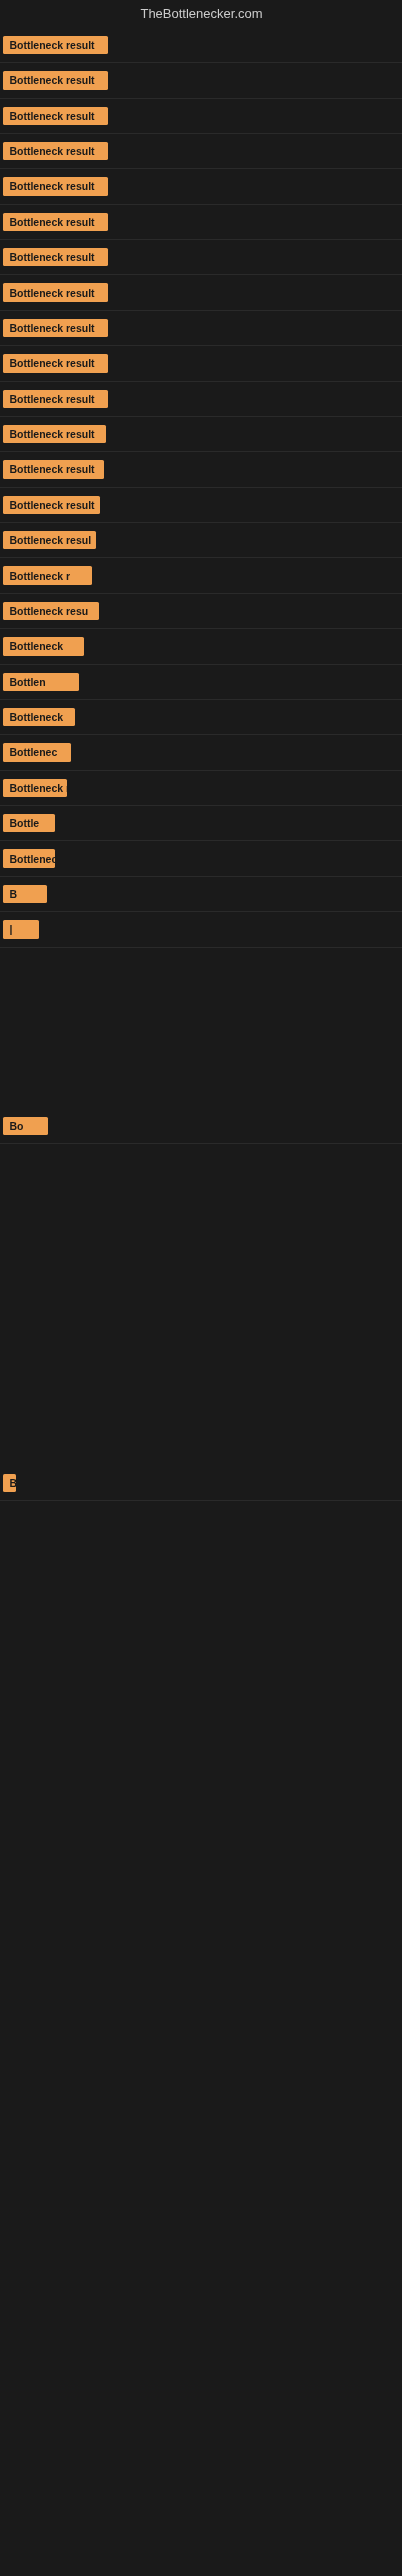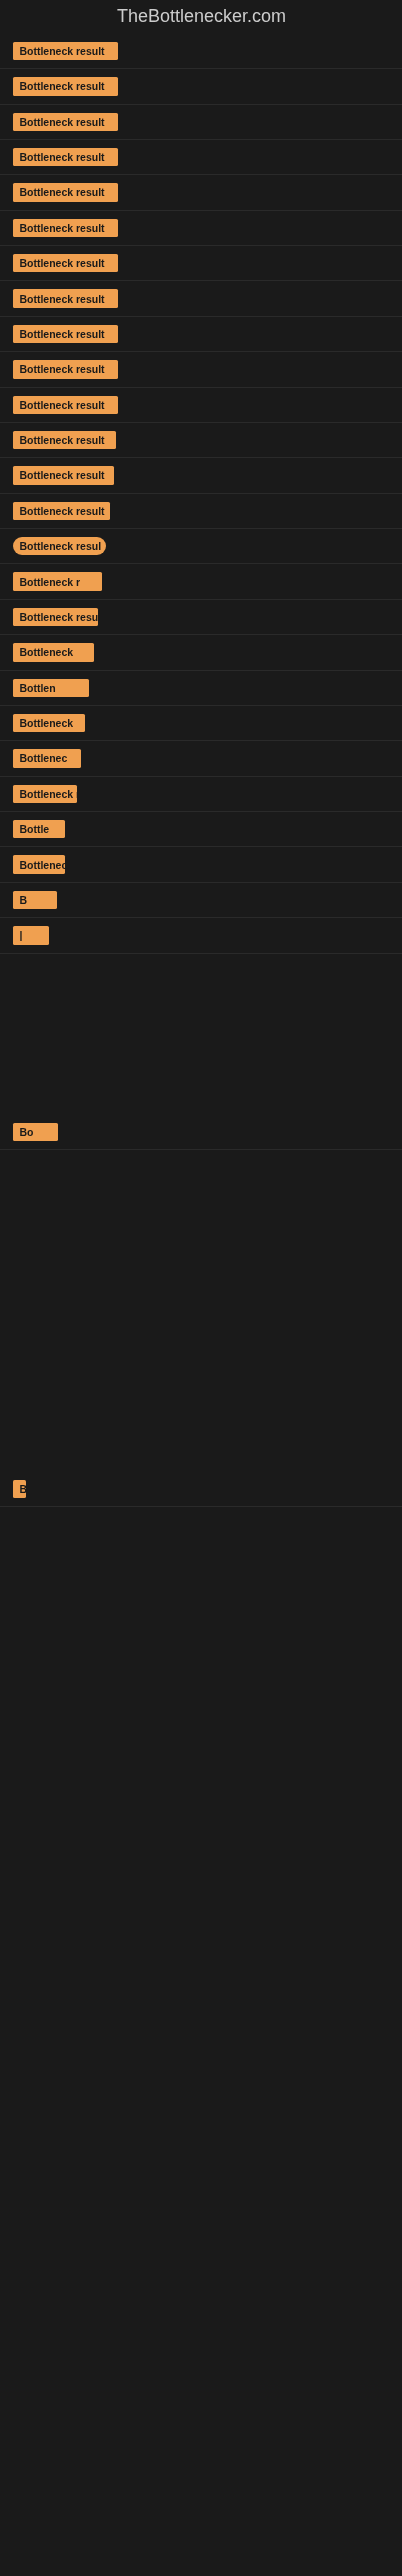--- a/index.html
+++ b/index.html
@@ -12,29 +12,29 @@
       width: 403px;
       min-height: 2576px;
       background-color: #1a1a1a;
       font-family: Arial, sans-serif;
       position: relative;
     }
 
     .site-title {
       text-align: center;
       color: #cccccc;
-      font-size: 18px;
+      font-size: 13px;
       padding: 6.4px 0;
       background-color: #1a1a1a;
     }
 
     .bottleneck-item {
       display: flex;
       align-items: center;
-      padding: 8px 13px;
+      padding: 8px 3px;
       border-bottom: 0.8px solid #2a2a2a;
     }
 
     .bottleneck-label {
       background-color: #f0a050;
       color: #1a1a1a;
       font-size: 10.5px;
       font-weight: bold;
       padding: 3.2px 6.4px;
       border-radius: 1.6px;
@@ -50,23 +50,23 @@
     .item-5 .bottleneck-label { width: 105px; }
     .item-6 .bottleneck-label { width: 105px; }
     .item-7 .bottleneck-label { width: 105px; }
     .item-8 .bottleneck-label { width: 105px; }
     .item-9 .bottleneck-label { width: 105px; }
     .item-10 .bottleneck-label { width: 105px; }
     .item-11 .bottleneck-label { width: 105px; }
     .item-12 .bottleneck-label { width: 103px; }
     .item-13 .bottleneck-label { width: 101px; }
     .item-14 .bottleneck-label { width: 97px; }
-    .item-15 .bottleneck-label { width: 93px; border-radius: 9px; }
+    .item-15 .bottleneck-label { width: 93px; }
     .item-16 .bottleneck-label { width: 89px; }
-    .item-17 .bottleneck-label { width: 85px; }
+    .item-17 .bottleneck-label { width: 96px; }
     .item-18 .bottleneck-label { width: 81px; }
     .item-19 .bottleneck-label { width: 76px; }
     .item-20 .bottleneck-label { width: 72px; }
     .item-21 .bottleneck-label { width: 68px; }
     .item-22 .bottleneck-label { width: 64px; }
     .item-23 .bottleneck-label { width: 52px; }
     .item-24 .bottleneck-label { width: 52px; }
     .item-25 .bottleneck-label { width: 44px; }
     .item-26 .bottleneck-label { width: 36px; }
     .item-27 .bottleneck-label { width: 45px; }

